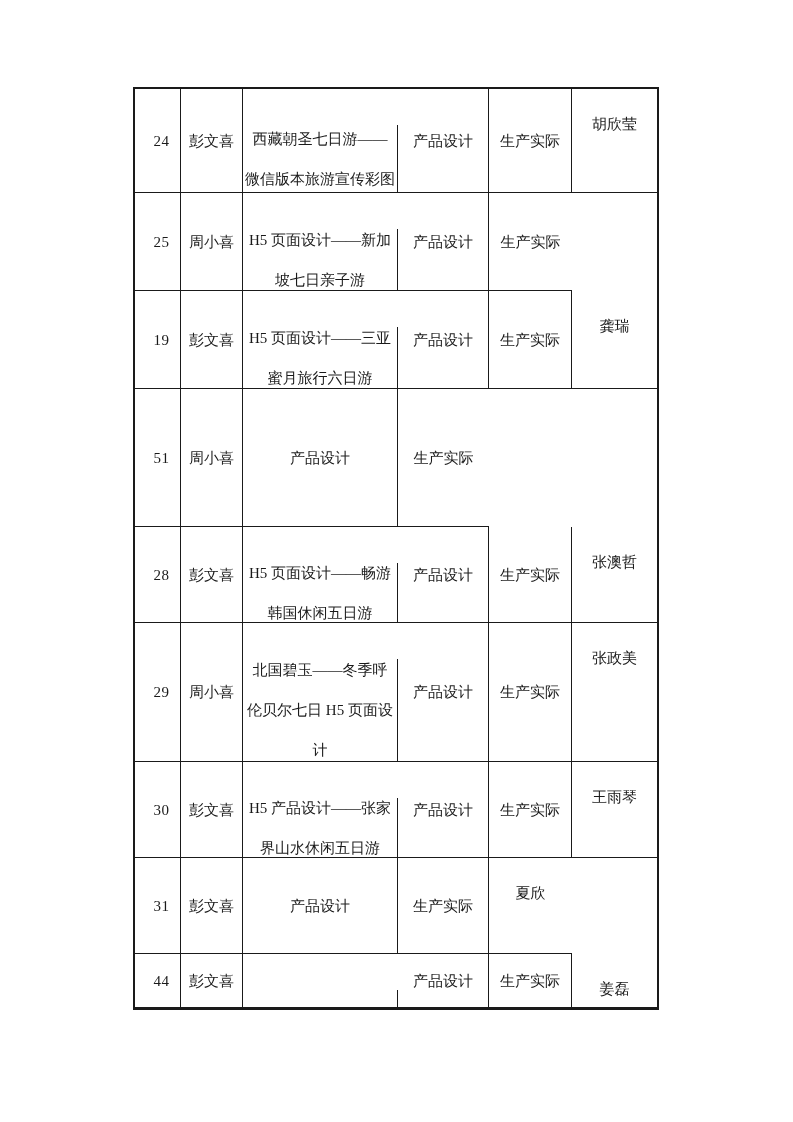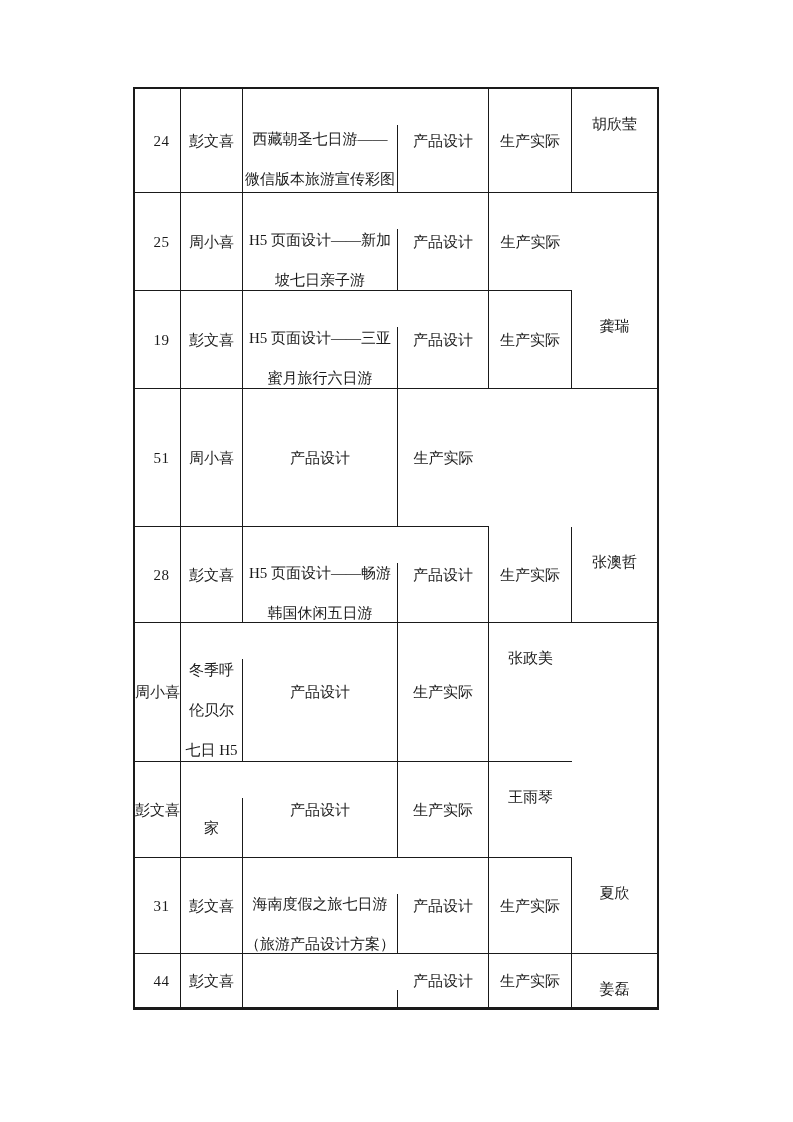--- a/index.html
+++ b/index.html
@@ -98,41 +98,41 @@
       <div class="trow" style="height: 96px;">
         <div class="tcell cell-serial">28</div>
         <div class="tcell cell-teacher">彭文喜</div>
         <div class="tcell cell-title">H5 页面设计——畅游
 韩国休闲五日游</div>
         <div class="tcell cell-category">产品设计</div>
         <div class="tcell cell-source">生产实际</div>
         <div class="tcell cell-student">张澳哲</div>
       </div>
       <div class="trow" style="height: 139px;">
+        <div class="tcell cell-serial">29</div>
         <div class="tcell cell-teacher">周小喜</div>
         <div class="tcell cell-title">北国碧玉——冬季呼
 伦贝尔七日 H5 页面设
 计</div>
         <div class="tcell cell-category">产品设计</div>
         <div class="tcell cell-source">生产实际</div>
         <div class="tcell cell-student">张政美</div>
       </div>
       <div class="trow" style="height: 96px;">
+        <div class="tcell cell-serial">30</div>
         <div class="tcell cell-teacher">彭文喜</div>
         <div class="tcell cell-title">H5 产品设计——张家
 界山水休闲五日游</div>
         <div class="tcell cell-category">产品设计</div>
         <div class="tcell cell-source">生产实际</div>
         <div class="tcell cell-student">王雨琴</div>
       </div>
       <div class="trow" style="height: 96px;">
         <div class="tcell cell-serial">31</div>
         <div class="tcell cell-teacher">彭文喜</div>
-        <div class="tcell cell-title">海南度假之旅七日游
-（旅游产品设计方案）</div>
         <div class="tcell cell-category">产品设计</div>
         <div class="tcell cell-source">生产实际</div>
         <div class="tcell cell-student">夏欣</div>
       </div>
       <div class="trow" style="height: 53px;">
         <div class="tcell cell-serial">44</div>
         <div class="tcell cell-teacher">彭文喜</div>
         <div class="tcell cell-title">H5 页面设计—— “东南</div>
         <div class="tcell cell-category">产品设计</div>
         <div class="tcell cell-source">生产实际</div>

